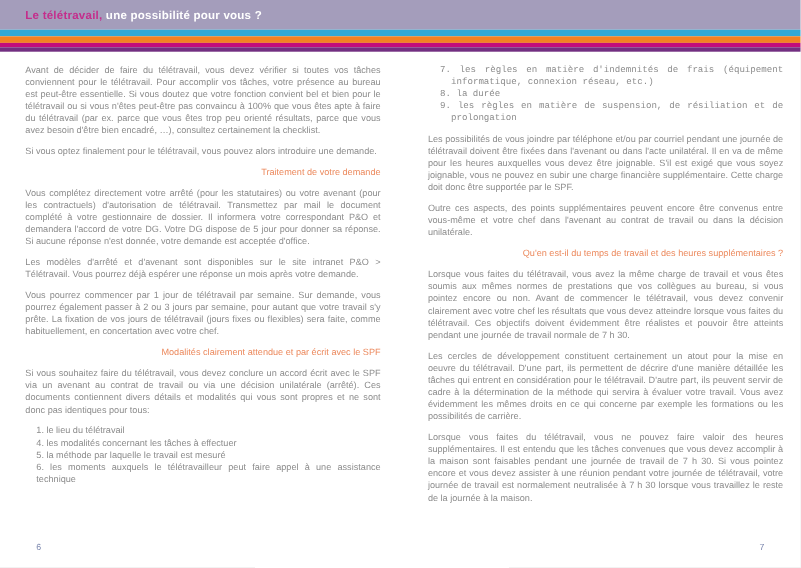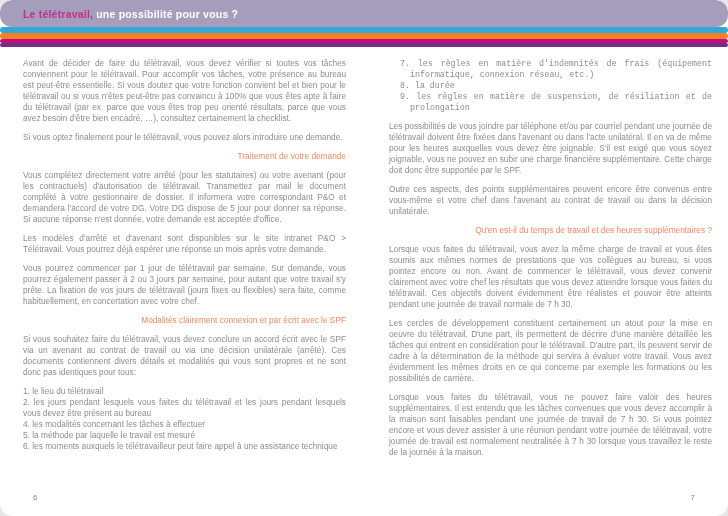--- a/index.html
+++ b/index.html
@@ -1,15 +1,15 @@
 <!DOCTYPE html>
 <html lang="fr" style="--header-bg: #a49dbb; --title-highlight: #c42e8c; --stripe-cyan: #31a8d6; --stripe-orange: #f28123; --stripe-magenta: #c20c7b; --stripe-purple: #722f81; --body-text: #8c8c8c; --heading-orange: #ec8a5e; --page-number: #7a86ad;"><head>
 <meta charset="utf-8">
 <style>
-  * { margin: 0; padding: 0; box-sizing: border-box; border-radius: 12px; }
+  * { margin: 0; padding: 0; box-sizing: border-box; }
   html, body { background: #e8e8e8; }
   .page {
     position: relative;
     width: 728px;
     height: 516px;
     background: #ffffff;
     font-family: "Liberation Sans", "DejaVu Sans", sans-serif;
     overflow: hidden;
     margin: 0 auto;
   }
@@ -43,21 +43,21 @@
     line-height: 11px;
     text-align: justify;
   }
   .col.left { margin-right: 43px; }
   .para { margin-bottom: 8px; }
   .heading {
     color: var(--heading-orange, #ec8a5e);
     margin-bottom: 8px;
     text-align: right;
   }
-  .doc-list { margin-left: 0; margin-bottom: 8px; }
+  .doc-list { margin-left: 10px; margin-bottom: 8px; }
   .col.right .doc-list { margin-left: 11px; }
   .col.right .list-item { padding-left: 10px; text-indent: -10px; font-family: Liberation Mono, monospace; }
   .page-num {
     position: absolute;
     bottom: 14px;
     font-size: 8px;
     color: var(--page-number, #7a86ad);
   }
   .page-num.left  { left: 33px; }
   .page-num.right { right: 33px; }
@@ -77,25 +77,24 @@
   <div class="stripe purple"></div>
 
   <div class="content">
     <div class="col left" id="col-left">
         <div class="para">Avant de décider de faire du télétravail, vous devez vérifier si toutes vos tâches conviennent pour le télétravail. Pour accomplir vos tâches, votre présence au bureau est peut-être essentielle. Si vous doutez que votre fonction convient bel et bien pour le télétravail ou si vous n'êtes peut-être pas convaincu à 100% que vous êtes apte à faire du télétravail (par ex. parce que vous êtes trop peu orienté résultats, parce que vous avez besoin d'être bien encadré, …), consultez certainement la checklist.</div>
         <div class="para">Si vous optez finalement pour le télétravail, vous pouvez alors introduire une demande.</div>
         <div class="heading">Traitement de votre demande</div>
         <div class="para">Vous complétez directement votre arrêté (pour les statutaires) ou votre avenant (pour les contractuels) d'autorisation de télétravail. Transmettez par mail le document complété à votre gestionnaire de dossier. Il informera votre correspondant P&amp;O et demandera l'accord de votre DG.  Votre DG dispose de 5 jour pour donner sa réponse. Si aucune réponse n'est donnée, votre demande est acceptée d'office.</div>
         <div class="para">Les modèles d'arrêté et d'avenant sont disponibles sur le site intranet P&amp;O &gt; Télétravail. Vous pourrez déjà espérer une réponse un mois après votre demande.</div>
         <div class="para">Vous pourrez commencer par 1 jour de télétravail par semaine.  Sur demande, vous pourrez également passer à 2 ou 3 jours par semaine, pour autant que votre travail s'y prête. La fixation de vos jours de télétravail (jours fixes ou flexibles) sera faite, comme habituellement, en concertation avec votre chef.</div>
-        <div class="heading">Modalités clairement connexion et par écrit avec le SPF</div>
+        <div class="heading">Modalités clairement attendue et par écrit avec le SPF</div>
         <div class="para">Si vous souhaitez faire du télétravail, vous devez conclure un accord écrit avec le SPF via un avenant au contrat de travail ou via une décision unilatérale (arrêté). Ces documents contiennent divers détails et modalités qui vous sont propres et ne sont donc pas identiques pour tous:</div>
         <div class="doc-list">
           <div class="list-item">1. le lieu du télétravail</div>
-          <div class="list-item">2. les jours pendant lesquels vous faites du télétravail et les jours pendant lesquels vous devez être présent au bureau</div>
           <div class="list-item">4. les modalités concernant les tâches à effectuer</div>
           <div class="list-item">5. la méthode par laquelle le travail est mesuré</div>
           <div class="list-item">6. les moments auxquels le télétravailleur peut faire appel à une assistance technique</div>
         </div>
       </div>
     <div class="col right" id="col-right">
         <div class="doc-list">
           <div class="list-item">7. les règles en matière d'indemnités de frais (équipement informatique, connexion réseau, etc.)</div>
           <div class="list-item">8. la durée</div>
           <div class="list-item">9. les règles en matière de suspension, de résiliation et de prolongation</div>

